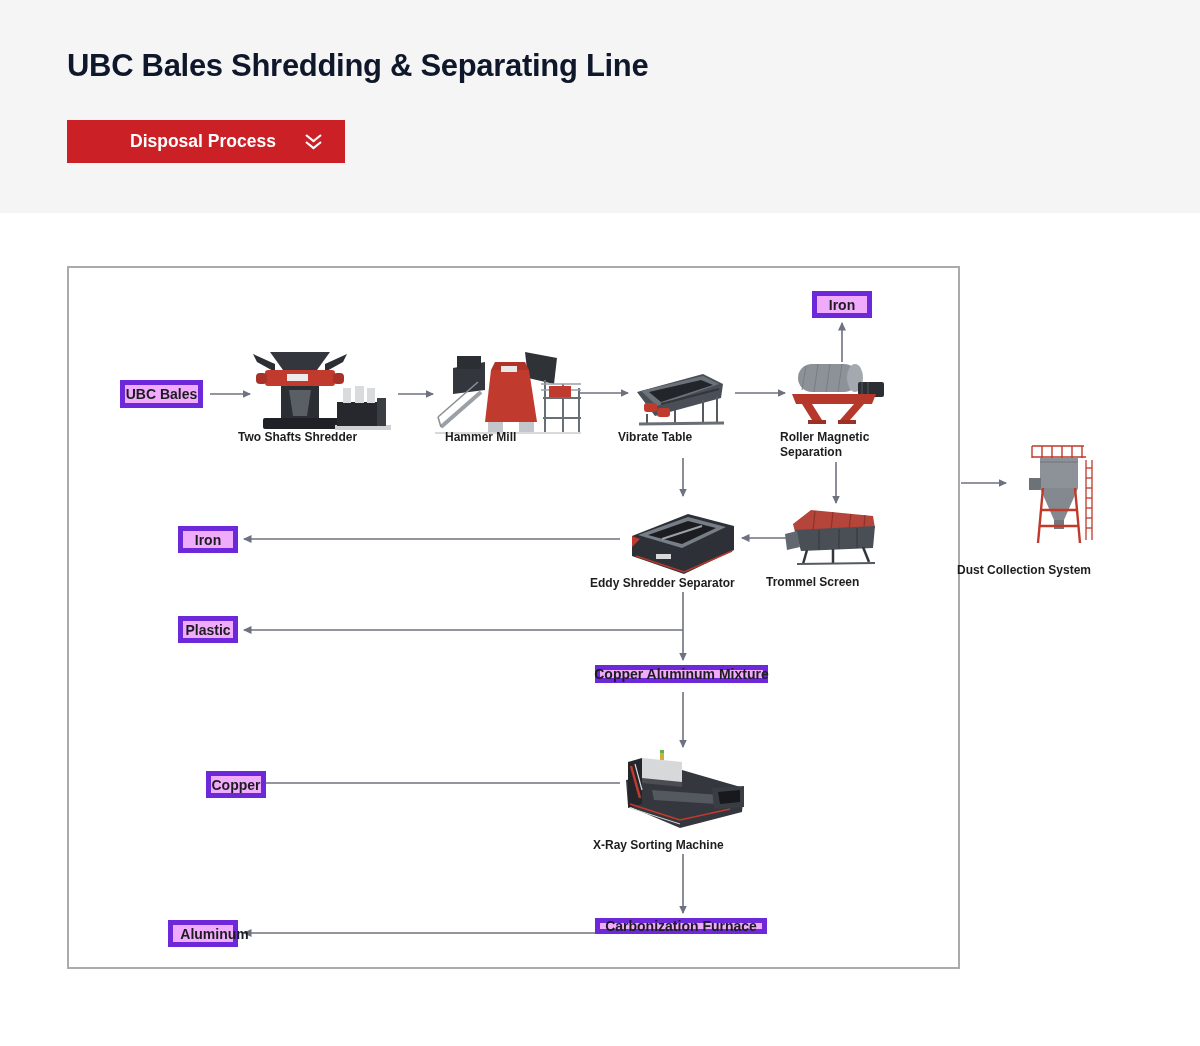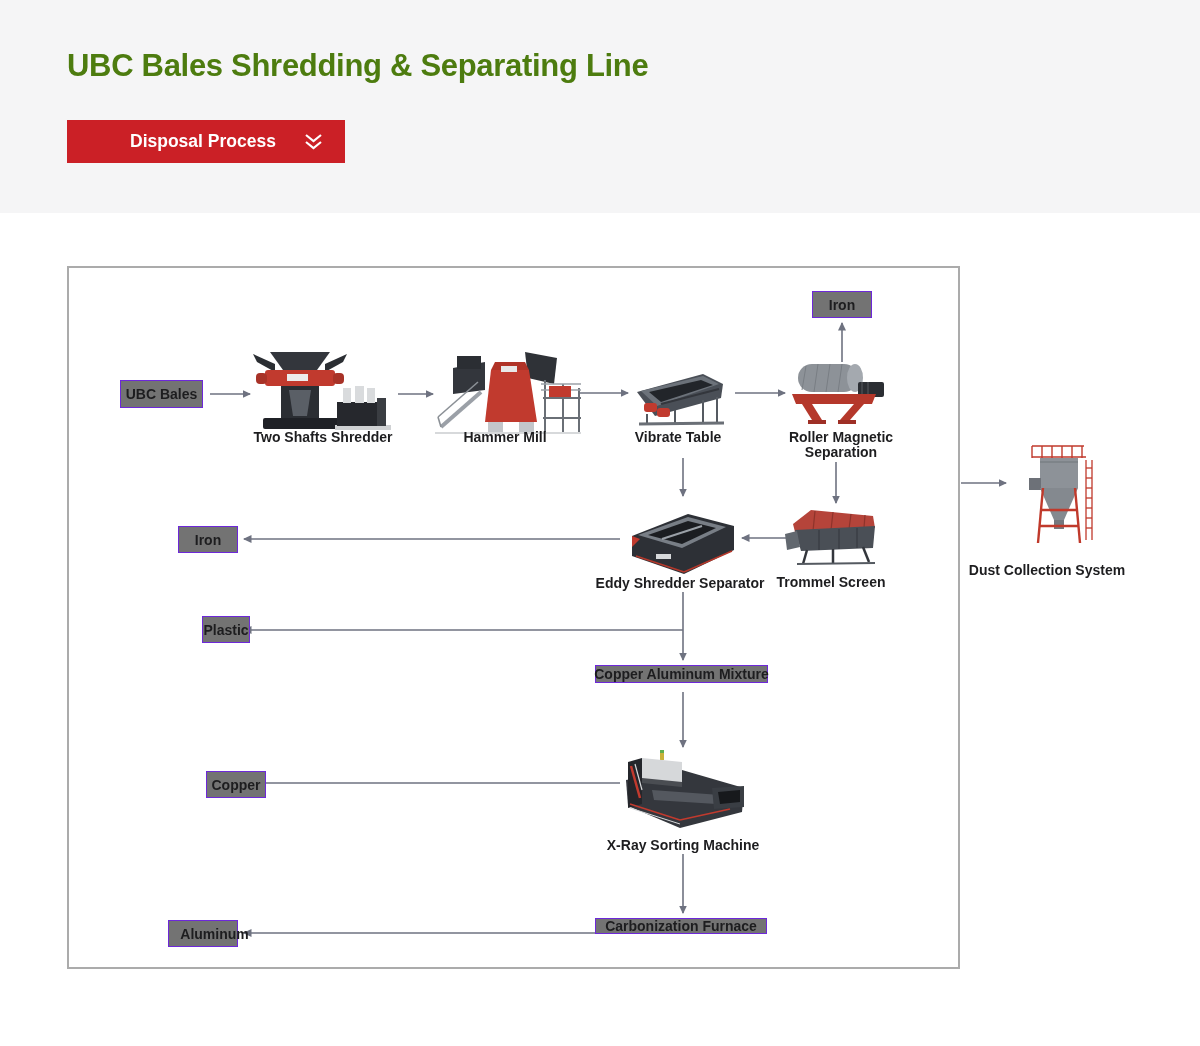--- a/index.html
+++ b/index.html
@@ -1,38 +1,38 @@
 <!DOCTYPE html>
 <html><head>
 <meta charset="utf-8">
 <style>
   * { margin:0; padding:0; box-sizing:border-box; }
   html,body { width:1200px; height:1046px; background:#ffffff; font-family:"Liberation Sans", sans-serif; overflow:hidden; }
   .page { position:relative; width:1200px; height:1046px; }
 
   
   .header-band { position:absolute; left:0; top:0; width:1200px; height:213px; background:#f5f5f6; }
-  .page-title { position:absolute; left:67px; top:48px; font-size:31px; font-weight:bold; color:#4d7c0f; letter-spacing:-0.3px; }
+  .page-title { position:absolute; left:67px; top:48px; font-size:31px; font-weight:bold; color:#0f172a; letter-spacing:-0.3px; }
   .dropdown-btn { position:absolute; left:67px; top:120px; width:278px; height:43px; background:#cb2026; color:#ffffff;
                   display:flex; align-items:center; justify-content:space-between; padding:0 22px 0 24px; cursor:pointer; border:none; }
   .dropdown-btn .lbl { font-size:17.5px; font-weight:bold;margin-left:39px; }
   .dropdown-btn svg { display:block; }
 
   
   .diagram-frame { position:absolute; left:67px; top:266px; width:893px; height:703px; background:#ffffff; border:2px solid #ababab; }
 
   
   .flow-svg { position:absolute; left:0; top:0; width:1200px; height:1046px; pointer-events:none; }
 
   
-  .node-box { position:absolute; background:#737373; border:1px solid #6d28d9; display:flex; align-items:center; justify-content:center;
+  .node-box { position:absolute; background:#f0abfc; border:5px solid #6d28d9; display:flex; align-items:center; justify-content:center;
               font-size:14px; font-weight:bold; color:#1d1d1f; white-space:nowrap; }
 
   
-  .machine-label { position:absolute; text-align:center; font-size:14px; font-weight:bold; color:#1d1d1f; line-height:15px; }
+  .machine-label { position:absolute; text-align:left; font-size:12px; font-weight:bold; color:#1d1d1f; line-height:15px; }
 
   .machine { position:absolute; }
   .machine svg { display:block; }
 </style>
 </head>
 <body>
 
 <div class="page">
 
   <div class="header-band"></div>
@@ -71,21 +71,21 @@
       <line x1="620" y1="783" x2="244" y2="783" marker-end="url(#ah)"></line>
       <line x1="683" y1="854" x2="683" y2="913" marker-end="url(#ah)"></line>
       <line x1="595" y1="933" x2="244" y2="933" marker-end="url(#ah)"></line>
       <line x1="961" y1="483" x2="1006" y2="483" marker-end="url(#ah)"></line>
     </g>
   </svg>
 
   <div class="node-box" style="left:120px; top:380px; width:83px; height:28px;">UBC Bales</div>
   <div class="node-box" style="left:812px; top:291px; width:60px; height:27px;">Iron</div>
   <div class="node-box" style="left:178px; top:526px; width:60px; height:27px;">Iron</div>
-  <div class="node-box" style="left:178px; top:616px; width:48px; height:27px;margin-left:24px;">Plastic</div>
+  <div class="node-box" style="left:178px; top:616px; width:60px; height:27px;">Plastic</div>
   <div class="node-box" style="left:595px; top:665px; width:173px; height:18px;">Copper Aluminum Mixture</div>
   <div class="node-box" style="left:178px; top:771px; width:60px; height:27px;margin-left:28px;">Copper</div>
   <div class="node-box" style="left:595px; top:918px; width:172px; height:16px;">Carbonization Furnace</div>
   <div class="node-box" style="left:168px; top:920px; width:70px; height:27px;padding-left:23px;">Aluminum</div>
 
   <div class="machine" style="left:245px; top:342px;">
     <svg width="150" height="92" viewBox="0 0 150 92">
       <polygon points="25,10 85,10 72,28 38,28" fill="#33363c"></polygon>
       <polygon points="8,12 30,22 30,30 12,20" fill="#2b2e33"></polygon>
       <polygon points="102,12 80,22 80,30 98,20" fill="#2b2e33"></polygon>

